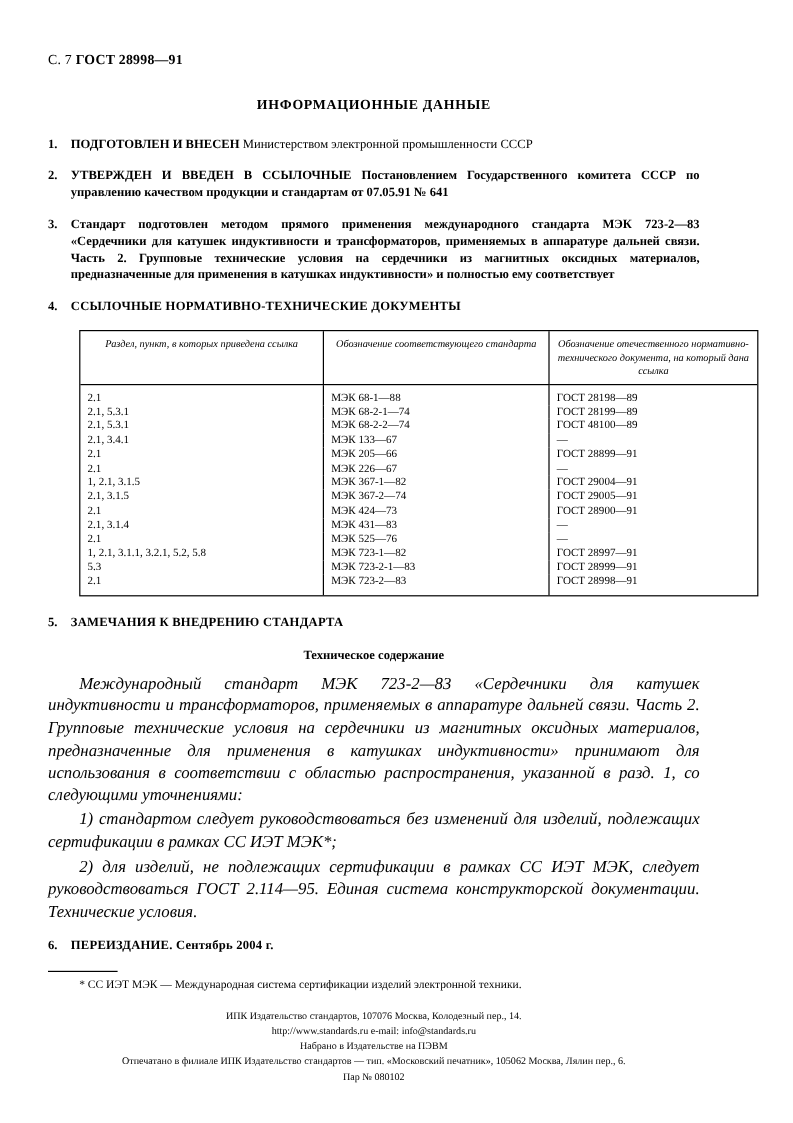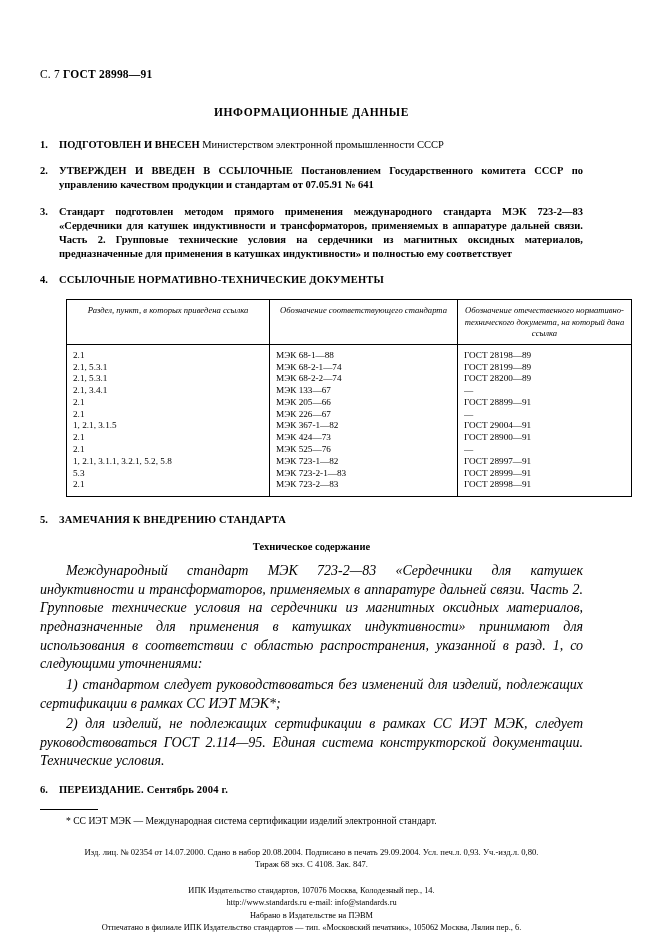--- a/index.html
+++ b/index.html
@@ -11,21 +11,21 @@
     height: 936px;
     background: #ffffff;
     font-family: "Liberation Serif", serif;
     color: #000000;
   }
   .page {
     position: relative;
     width: 623px;
     height: 936px;
     box-sizing: border-box;
-    padding: 68px 40px 10px 40px;
+    padding: 44px 40px 10px 40px;
   }
   .header {
     font-family: "Liberation Serif", serif;
     font-size: 11.5px;
     font-weight: bold;
     letter-spacing: 0.2px;
     margin-bottom: 26px;
   }
   .header .page-no {
     font-weight: normal;
@@ -195,21 +195,21 @@
             <td class="c3">ГОСТ 28198—89</td>
           </tr>
         <tr>
             <td class="c1 col1">2.1, 5.3.1</td>
             <td class="c2 col2">МЭК 68-2-1—74</td>
             <td class="c3">ГОСТ 28199—89</td>
           </tr>
         <tr>
             <td class="c1 col1">2.1, 5.3.1</td>
             <td class="c2 col2">МЭК 68-2-2—74</td>
-            <td class="c3">ГОСТ 28200—89</td>
+            <td class="c3">ГОСТ 48100—89</td>
           </tr>
         <tr>
             <td class="c1 col1">2.1, 3.4.1</td>
             <td class="c2 col2">МЭК 133—67</td>
             <td class="c3">—</td>
           </tr>
         <tr>
             <td class="c1 col1">2.1</td>
             <td class="c2 col2">МЭК 205—66</td>
             <td class="c3">ГОСТ 28899—91</td>
@@ -218,23 +218,33 @@
             <td class="c1 col1">2.1</td>
             <td class="c2 col2">МЭК 226—67</td>
             <td class="c3">—</td>
           </tr>
         <tr>
             <td class="c1 col1">1, 2.1, 3.1.5</td>
             <td class="c2 col2">МЭК 367-1—82</td>
             <td class="c3">ГОСТ 29004—91</td>
           </tr>
         <tr>
+            <td class="c1 col1">2.1, 3.1.5</td>
+            <td class="c2 col2">МЭК 367-2—74</td>
+            <td class="c3">ГОСТ 29005—91</td>
+          </tr>
+        <tr>
             <td class="c1 col1">2.1</td>
             <td class="c2 col2">МЭК 424—73</td>
             <td class="c3">ГОСТ 28900—91</td>
+          </tr>
+        <tr>
+            <td class="c1 col1">2.1, 3.1.4</td>
+            <td class="c2 col2">МЭК 431—83</td>
+            <td class="c3">—</td>
           </tr>
         <tr>
             <td class="c1 col1">2.1</td>
             <td class="c2 col2">МЭК 525—76</td>
             <td class="c3">—</td>
           </tr>
         <tr>
             <td class="c1 col1">1, 2.1, 3.1.1, 3.2.1, 5.2, 5.8</td>
             <td class="c2 col2">МЭК 723-1—82</td>
             <td class="c3">ГОСТ 28997—91</td>
@@ -263,27 +273,23 @@
   <p class="para">Международный стандарт МЭК 723-2—83 «Сердечники для катушек индуктивности и трансформаторов, применяемых в аппаратуре дальней связи. Часть 2. Групповые технические условия на сердечники из магнитных оксидных материалов, предназначенные для применения в катушках индуктивности» принимают для использования в соответствии с областью распространения, указанной в разд. 1, со следующими уточнениями:</p>
   <p class="para">1) стандартом следует руководствоваться без изменений для изделий, подлежащих сертификации в рамках СС ИЭТ МЭК*;</p>
   <p class="para">2) для изделий, не подлежащих сертификации в рамках СС ИЭТ МЭК, следует руководствоваться ГОСТ 2.114—95. Единая система конструкторской документации. Технические условия.</p>
 
   <div class="item sec" style="margin-top:12px;">
     <div class="num">6.</div>
     <div class="body"><span>ПЕРЕИЗДАНИЕ.</span><span> Сентябрь 2004 г.</span></div>
   </div>
 
   <div class="footnote-rule"></div>
-  <p class="footnote">* СС ИЭТ МЭК — Международная система сертификации изделий электронной стандарт.</p>
-
-
-  <div class="imprint">
-    <span class="imprint-line">Изд. лиц. № 02354 от 14.07.2000. Сдано в набор 20.08.2004. Подписано в печать 29.09.2004. Усл. печ.л. 0,93. Уч.-изд.л. 0,80.</span>
-    <span class="imprint-line">Тираж  68  экз. С 4108. Зак. 847.</span>
-  </div>
+  <p class="footnote">* СС ИЭТ МЭК — Международная система сертификации изделий электронной техники.</p>
+
+
 
   <div class="publisher">
     <span class="imprint-line">ИПК Издательство стандартов, 107076 Москва, Колодезный пер., 14.</span>
     <span class="imprint-line">http://www.standards.ru          e-mail: info@standards.ru</span>
     <span class="imprint-line">Набрано в Издательстве на ПЭВМ</span>
     <span class="imprint-line">Отпечатано в филиале ИПК Издательство стандартов — тип. «Московский печатник», 105062 Москва, Лялин пер., 6.</span>
     <span class="imprint-line">Пар № 080102</span>
   </div>
 
 </div>

